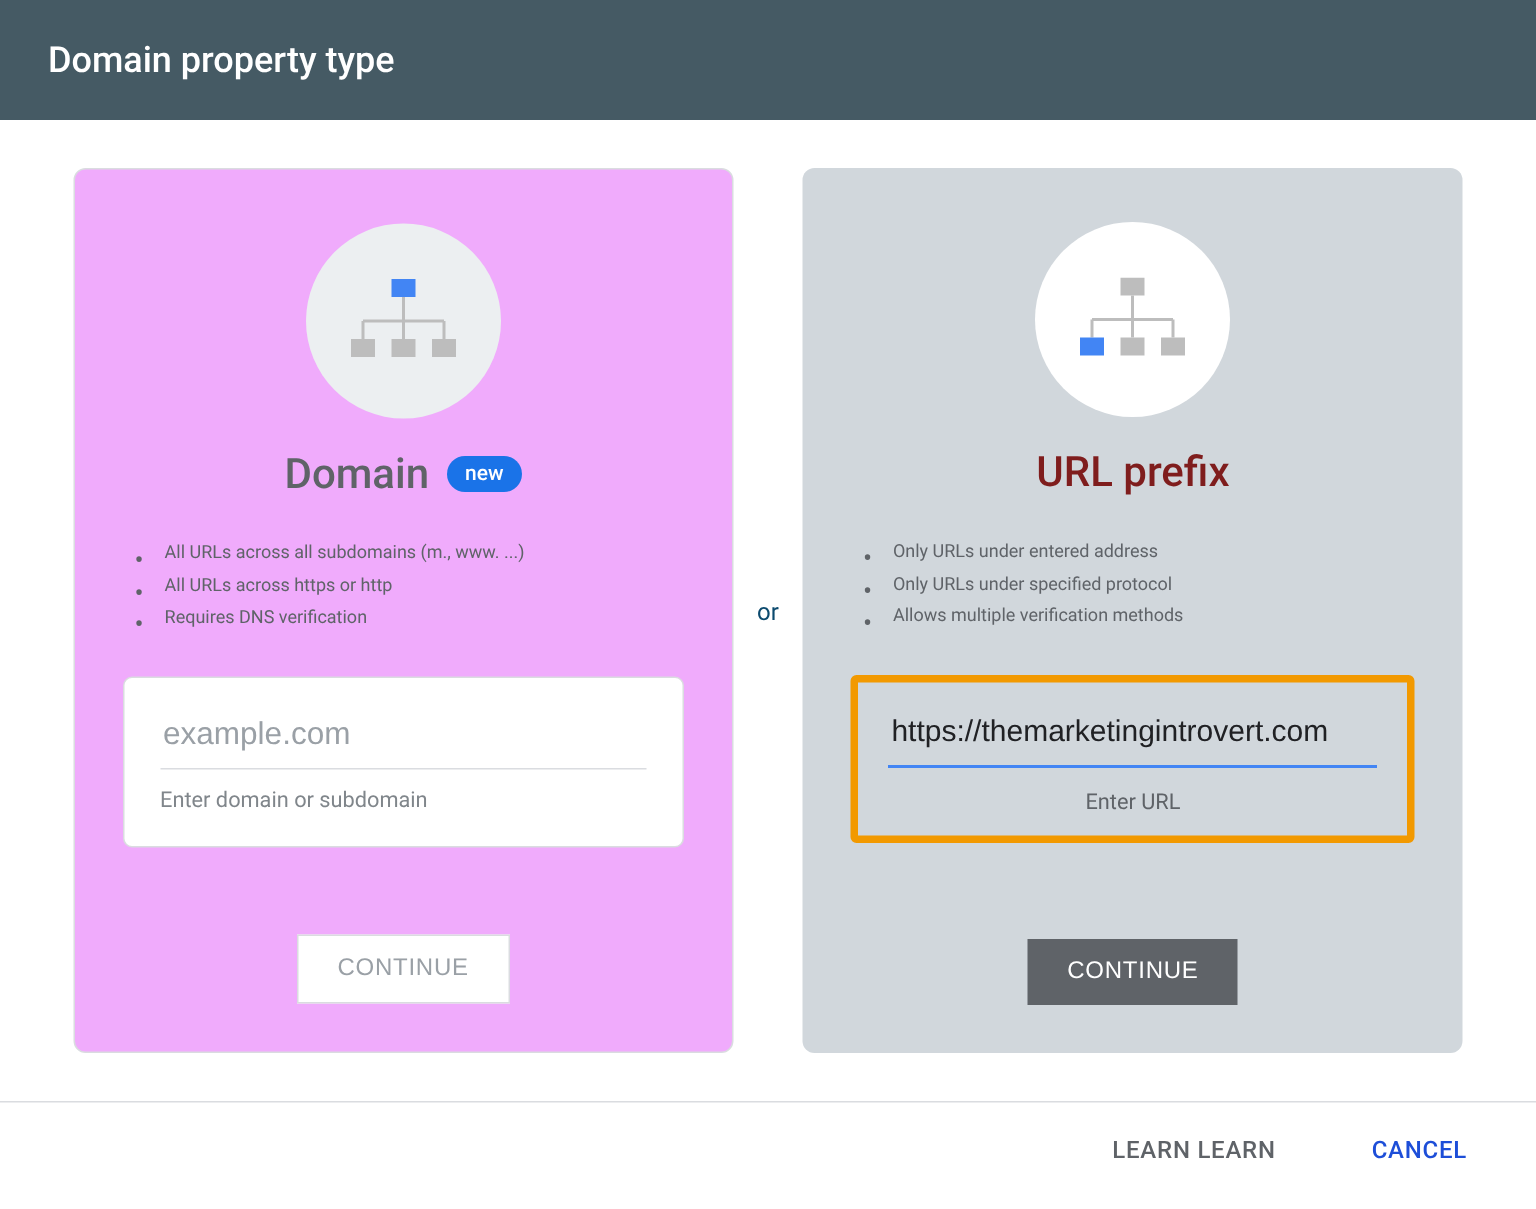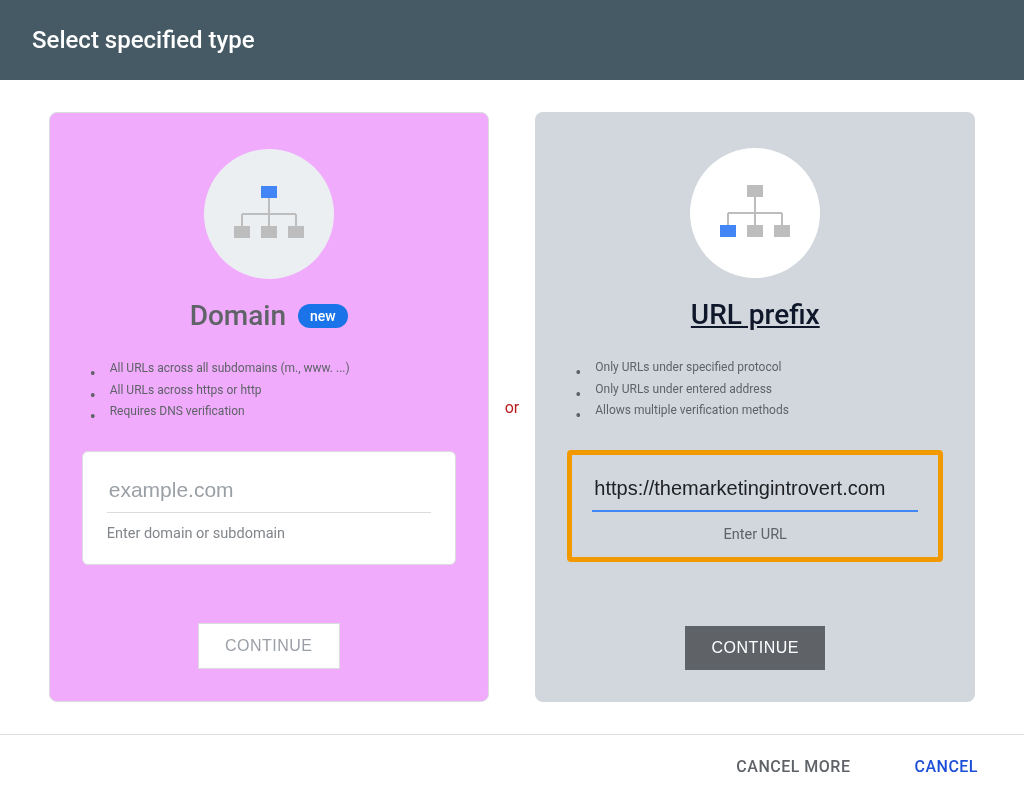--- a/index.html
+++ b/index.html
@@ -57,21 +57,21 @@
       display: flex;
       align-items: center;
       gap: 12px;
       margin-bottom: 26px;
     }
     .card-title {
       font-size: 28px;
       font-weight: 500;
       color: #5f6368;
     }
-    .card-url .card-title { color: #0f172a; text-decoration: underline; }
+    .card-url .card-title { color: #7f1d1d; }
     .badge {
       background: #1a73e8;
       color: #fff;
       font-size: 14px;
       font-weight: 500;
       padding: 4px 12px;
       border-radius: 14px;
     }
     .bullets {
       list-style: none;
@@ -152,42 +152,42 @@
     .btn-primary {
       background: #5f6368;
       color: #fff;
     }
     .btn-wrap {
       margin-top: auto;
       display: flex;
       justify-content: center;
     }
     .or-divider {
-      color: #b91c1c;
+      color: #0c4a6e;
       font-size: 16px;
     }
     .footer {
       border-top: 1px solid #dadce0;
       display: flex;
       justify-content: flex-end;
       gap: 40px;
       padding: 22px 46px;
       font-size: 16px;
       font-weight: 500;
       letter-spacing: 0.5px;
       color: #5f6368;
     }
     .footer .cancel { color: #1d4ed8; margin-left: 24px; }
     .footer span { cursor: pointer; }
   </style>
 </head>
 <body>
 
 <div class="header">
-  <span>Select specified type</span>
+  <span>Domain property type</span>
 </div>
 
 <div class="content">
 
   <div class="card card-domain">
     <div class="icon-circle">
       <svg width="74" height="56" viewBox="0 0 74 56">
         <rect x="29" y="0" width="16" height="12" fill="#4285f4"></rect>
         <line x1="37" y1="12" x2="37" y2="28" stroke="#bdbdbd" stroke-width="2"></line>
         <line x1="10" y1="28" x2="64" y2="28" stroke="#bdbdbd" stroke-width="2"></line>
@@ -230,31 +230,31 @@
         <line x1="64" y1="28" x2="64" y2="40" stroke="#bdbdbd" stroke-width="2"></line>
         <rect x="2" y="40" width="16" height="12" fill="#4285f4"></rect>
         <rect x="29" y="40" width="16" height="12" fill="#bdbdbd"></rect>
         <rect x="56" y="40" width="16" height="12" fill="#bdbdbd"></rect>
       </svg>
     </div>
     <div class="card-title-row">
       <span class="card-title">URL prefix</span>
     </div>
     <ul class="bullets">
+      <li>Only URLs under entered address</li>
       <li>Only URLs under specified protocol</li>
-      <li>Only URLs under entered address</li>
       <li>Allows multiple verification methods</li>
     </ul>
     <div class="highlight-box">
       <input class="input-field" type="text" value="https://themarketingintrovert.com" style="">
       <div class="input-hint">Enter URL</div>
     </div>
     <div class="btn-wrap">
       <button class="btn btn-primary">CONTINUE</button>
     </div>
   </div>
 
 </div>
 
 <div class="footer">
-  <span>CANCEL MORE</span>
+  <span>LEARN LEARN</span>
   <span class="cancel">CANCEL</span>
 </div>
 
 </body></html>

